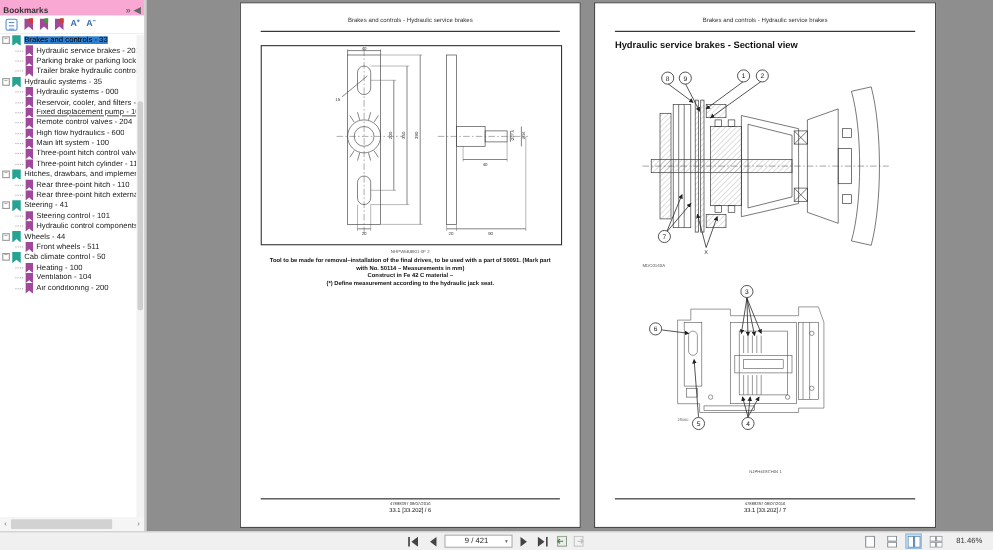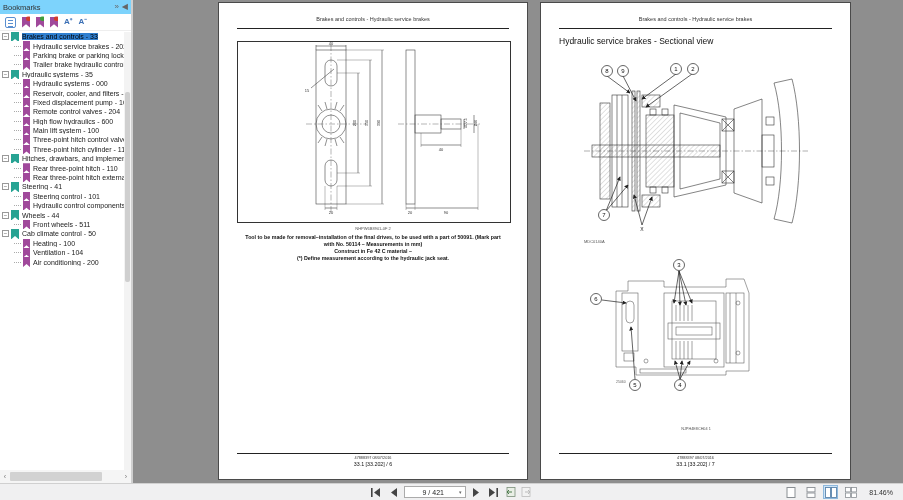--- a/index.html
+++ b/index.html
@@ -3,22 +3,22 @@
 <meta charset="utf-8">
 <style>
   * { margin:0; padding:0; box-sizing:border-box; }
   html,body { width:903px; height:500px; overflow:hidden; background:#8e8e8e;
               font-family:"Liberation Sans", sans-serif; }
   #app { position:relative; width:903px; height:500px; }
 
   
   #bookmarks-panel { position:absolute; left:0; top:0; width:133px; height:483px;
                      background:#fff; border-right:2px solid #cfcfcf; overflow:hidden; }
-  .panel-header { height:14px; background:#7dd3fc; display:flex; align-items:center;
-                  padding:0 3px; font-size:7.5px; color:#333; }
+  .panel-header { height:14px; background:#f9a8d4; display:flex; align-items:flex-end;
+                  padding:0 3px; font-size:7.5px; color:#333;font-weight:bold; }
   .panel-header .spacer { flex:1; }
   .panel-chrome-btn { font-size:8px; color:#666; margin-left:3px; cursor:default; line-height:8px; }
   .panel-toolbar { height:17px; display:flex; align-items:center; gap:6px; padding:0 5px;
                    border-bottom:1px solid #eee; }
   .opt-icon { width:11px; height:11px; border:1px solid #5a8fd0; border-radius:2px; position:relative; }
   .opt-icon::before { content:""; position:absolute; left:2px; right:2px; top:2px; height:1px;
                       background:#5a8fd0; box-shadow:0 3px 0 #5a8fd0, 0 6px 0 #5a8fd0; }
   .bm-flag { width:8px; height:11px; background:#a0499b; position:relative;
              clip-path:polygon(0 0,100% 0,100% 100%,50% 70%,0 100%); }
   .bm-flag .dot { position:absolute; right:-1px; top:-1px; width:5px; height:5px; border-radius:50%;
@@ -50,21 +50,21 @@
   .hs-space { flex:1; }
 
   
   #doc-area { position:absolute; left:135px; top:0; width:768px; height:483px; background:#8e8e8e; }
   .page { position:absolute; top:2px; height:478px; background:#fff; border:1px solid #4a4a4a; }
   #page-left  { left:83px;  width:310px; }
   #page-right { left:405px; width:311px; }
 
   .pg-header { text-align:center; font-size:5.5px; color:#333; margin-top:13px; }
   .pg-hr { border-top:1px solid #222; margin:6px 18px 0 18px; }
-  .pg-title { font-size:8.5px; font-weight:normal; color:#111; margin:7px 18px 0 18px; }
+  .pg-title { font-size:8.5px; font-weight:bold; color:#111; margin:7px 18px 0 18px; }
 
   .draw-frame { position:absolute; left:18px; top:38px; width:274px; height:182px;
                 border:1px solid #333; }
   .fig-code { font-size:4px; color:#555; text-align:center; margin-top:1px; }
   .caption { margin-top:3px; text-align:center; font-size:5.3px; line-height:7px; font-weight:bold;
              color:#111; padding:0 10px; }
   .caption-wrap { position:absolute; left:0; right:0; top:222px; }
 
   .pg-footer { position:absolute; left:0; right:0; bottom:12px; }
   .pg-footer .fhr { border-top:1px solid #222; margin:0 18px 2px 18px; }

